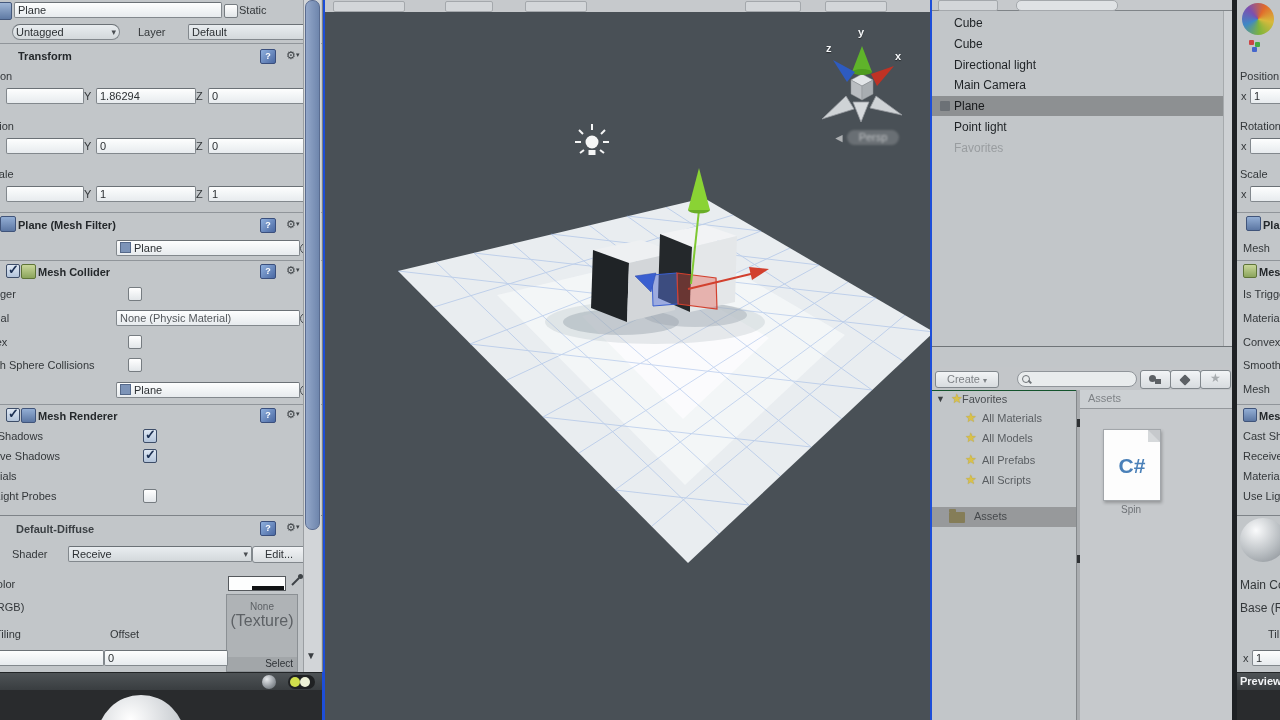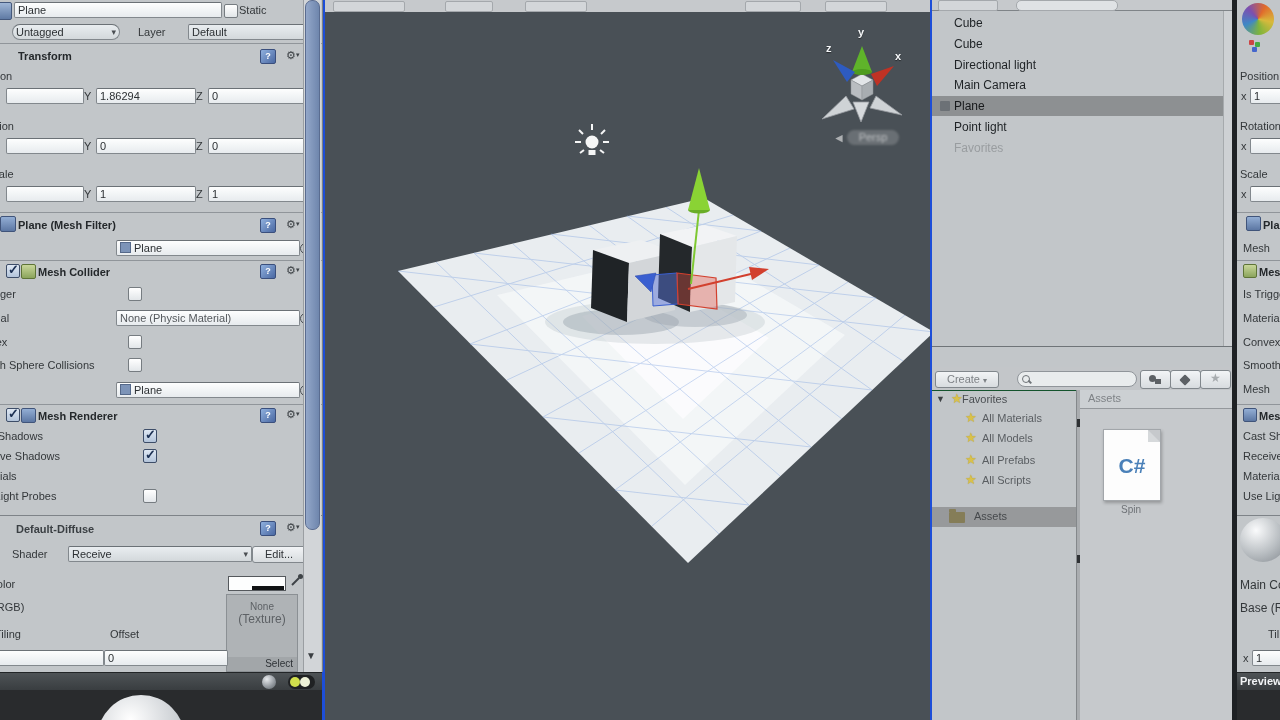--- a/index.html
+++ b/index.html
@@ -151,21 +151,21 @@
     <div class="abs" style="left:252px;top:586px;width:32px;height:4px;background:#101214;"></div>
     <svg class="abs" style="left:290px;top:573px;" width="14" height="14">
       <line x1="2" y1="12" x2="9" y2="5" stroke="#3e4347" stroke-width="2"></line>
       <circle cx="10.5" cy="3.5" r="2.5" fill="#3e4347"></circle>
     </svg>
 
     <span class="lbl" style="left:-35px;top:601px;">Base (RGB)</span>
 
     <div class="abs" style="left:226px;top:594px;width:70px;height:76px;background:#afb3b6;border:1px solid #8b9094;">
       <div style="text-align:center;font-size:10px;color:#5d6165;margin-top:6px;">None</div>
-      <div style="text-align:center;font-size:12px;color:#5d6165;">(Texture)</div>
+      <div style="text-align:center;font-size:16px;color:#5d6165;">(Texture)</div>
       <div style="position:absolute;left:0;right:0;bottom:0;height:14px;background:#a2a6a9;font-size:10px;color:#2e3236;text-align:right;padding-right:4px;line-height:14px;">Select</div>
     </div>
 
     <span class="lbl" style="left:-5px;top:628px;">Tiling</span>
     <span class="lbl" style="left:110px;top:628px;">Offset</span>
     <div class="field" style="left:-20px;top:650px;width:116px;"></div>
     <div class="field" style="left:104px;top:650px;width:116px;">0</div>
 
     <div class="abs" style="left:303px;top:0;width:17px;height:672px;background:#d2d5d8;border-left:1px solid #9a9ea2;"></div>
     <div class="abs" style="left:305px;top:0;width:13px;height:528px;border-radius:7px;background:linear-gradient(90deg,#93a7c9,#6f86ad);border:1px solid #5a6c90;"></div>

